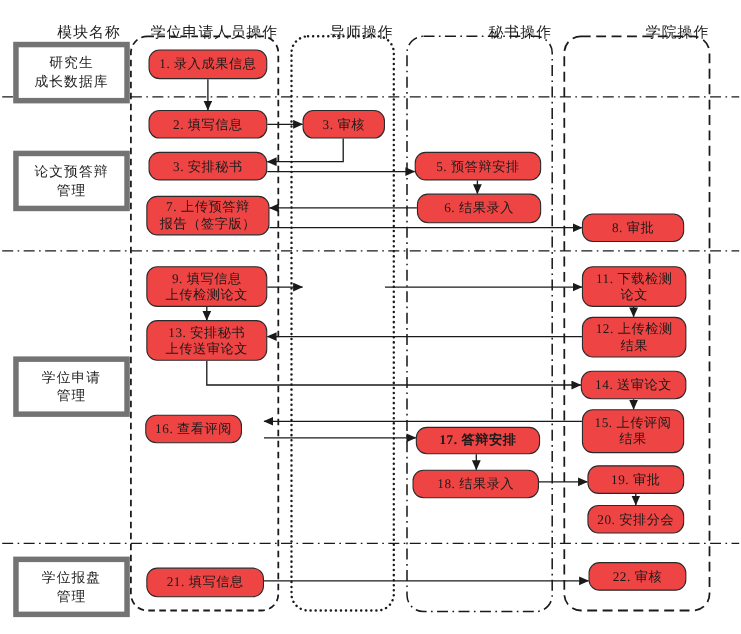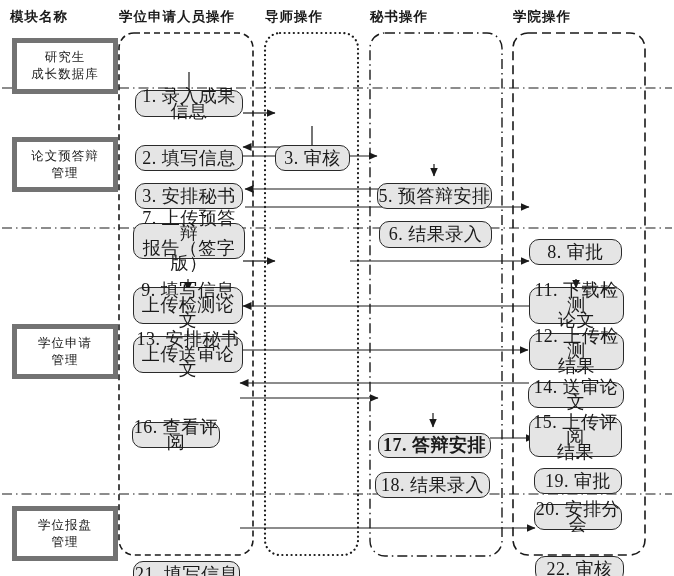--- a/index.html
+++ b/index.html
@@ -3,35 +3,35 @@
 <meta charset="utf-8">
 <style>
   html,body{margin:0;padding:0;background:#ffffff;}
   #canvas{
     position:relative;width:674px;height:576px;background:#ffffff;
     font-family:"Liberation Serif","DejaVu Serif",serif;color:#1a1a1a;
     overflow:hidden;
   }
   #wires{position:absolute;left:0;top:0;z-index:1;}
   .colhead{
-    position:absolute;top:7px;height:20px;line-height:20px;
-    font-size:13.5px;font-weight:bold;text-align:left;
+    position:absolute;top:20px;height:20px;line-height:20px;
+    font-size:13.5px;font-weight:normal;text-align:right;
     letter-spacing:1px;z-index:2;
   }
   .module{
     position:absolute;display:flex;align-items:center;justify-content:center;
     text-align:center;border:5px solid #737373;background:#ffffff;
     font-size:12.5px;line-height:17px;white-space:pre-line;z-index:2;
     letter-spacing:1px;
   }
   .node{
     position:absolute;display:flex;align-items:center;justify-content:center;
     text-align:center;border:1.3px solid #2a2a2a;border-radius:10px;
-    background:#e5e5e5;font-size:18px;line-height:15px;white-space:pre-line;
-    z-index:2;letter-spacing:0.5px;box-sizing:border-box;margin-top:45px;
+    background:#ef4444;font-size:12px;line-height:15px;white-space:pre-line;
+    z-index:2;letter-spacing:0.5px;box-sizing:border-box;
   }
 </style>
 </head>
 <body>
 
 <div id="canvas">
 
   <svg id="wires" width="674" height="576" viewBox="0 0 674 576">
     <defs>
       <marker id="arrow" markerWidth="10" markerHeight="9" refX="8.5" refY="4" orient="auto" markerUnits="userSpaceOnUse">

